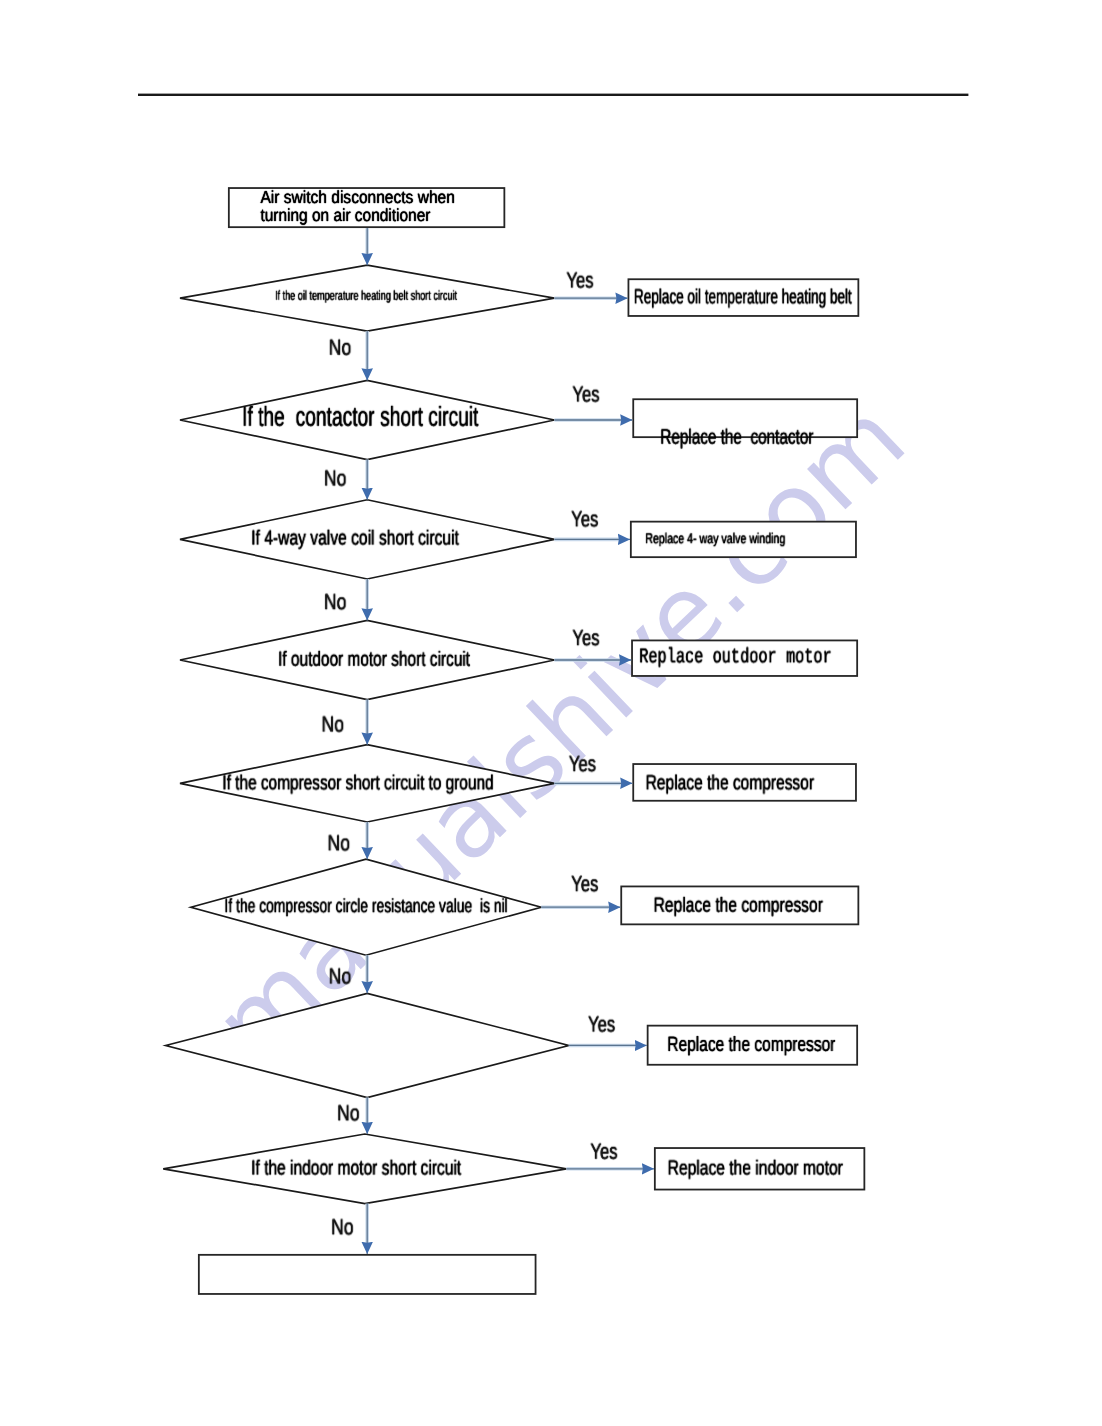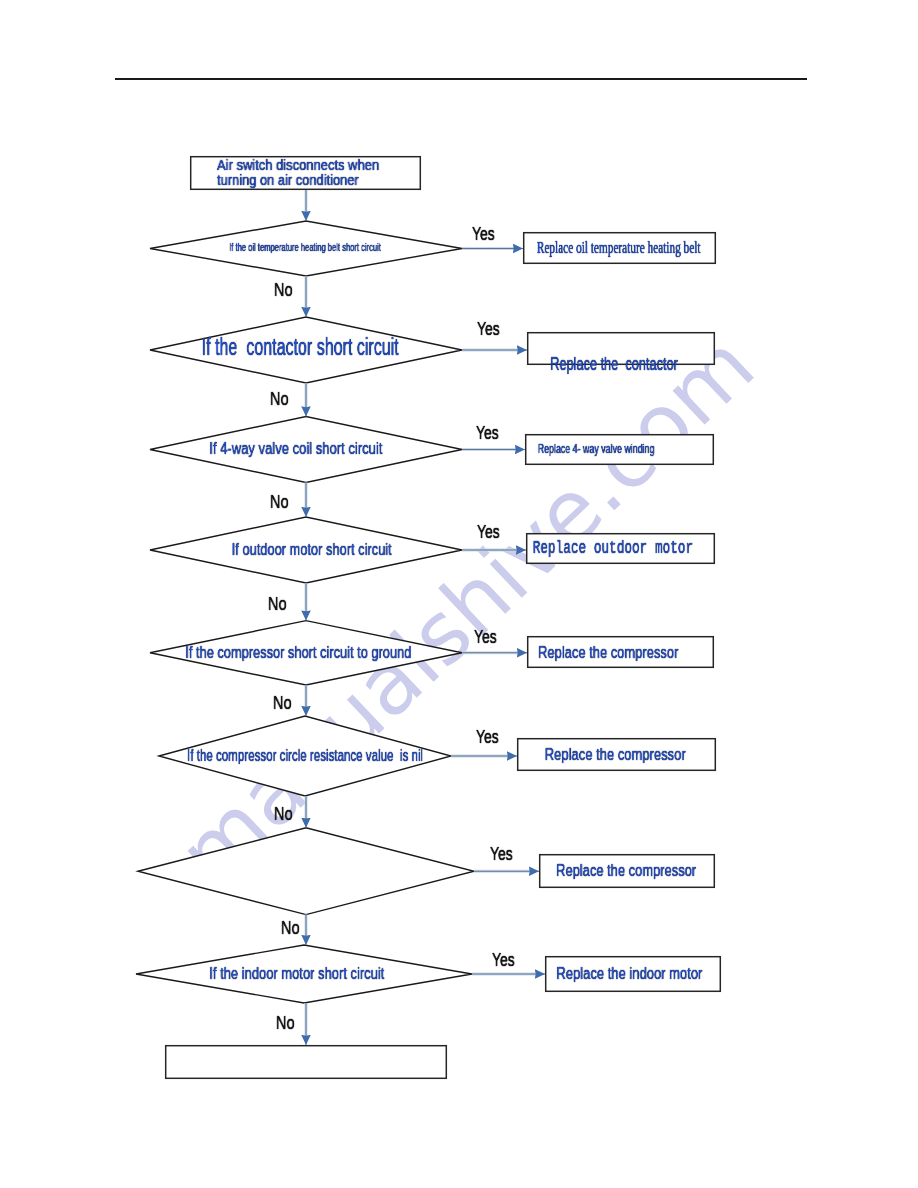--- a/index.html
+++ b/index.html
@@ -4,21 +4,21 @@
 <title>Air switch disconnects when turning on air conditioner - flowchart</title>
 <style>
   html,body{margin:0;padding:0;background:#ffffff;}
   body{width:918px;height:1188px;font-family:"Liberation Sans",sans-serif;overflow:hidden;}
   #page{position:relative;width:918px;height:1188px;background:#ffffff;overflow:hidden;}
 
   #watermark{position:absolute;left:0;top:0;width:918px;height:1188px;z-index:1;}
   #rule{position:absolute;z-index:3;}
   #edges{position:absolute;left:0;top:0;width:918px;height:1188px;z-index:2;}
 
-  .node-text{position:absolute;z-index:4;color:#1d4ed8;white-space:pre;text-align:center;
+  .node-text{position:absolute;z-index:4;color:#000000;white-space:pre;text-align:center;
              -webkit-font-smoothing:antialiased;text-shadow:0 0 .9px #000,0 0 .9px #000;}
   .node-text > span{display:block;white-space:pre;transform-origin:50% 50%;will-change:transform;}
   .node-text.lft{text-align:left;}
   .node-text.lft > span{transform-origin:0% 50%;}
   .node-text > span > i{font-style:normal;display:inline-block;white-space:pre;will-change:transform;}
   .flag{position:absolute;z-index:4;color:#151515;white-space:pre;transform-origin:0% 50%;
         -webkit-font-smoothing:antialiased;display:inline-block;will-change:transform;
         text-shadow:0 0 .9px #000,0 0 .9px #000;}
 </style>
 </head>
@@ -127,21 +127,21 @@
     </svg>
 
 <div class="node-text lft" style="font-size: 14.6px; line-height: 15.5px; left: 217.4px; top: 157.8px; width: 400px;"><span style="transform: scaleX(0.888143);"><i>Air switch disconnects when</i></span><span style="transform: scaleX(0.882093);"><i>turning on air conditioner</i></span></div>
     <div class="node-text" style="font-size: 11px; line-height: 17.2px; left: 105px; top: 238.898px; width: 400px;"><span style="transform: scaleX(0.689079);"><i>If the oil temperature heating belt short circuit</i></span></div>
     <div class="node-text" style="font-size: 23px; line-height: 17.4px; left: 100px; top: 339.297px; width: 400px;"><span style="transform: scaleX(0.697535);"><i>If the  contactor short circuit</i></span></div>
     <div class="node-text" style="font-size: 17.3px; line-height: 17.3px; left: 96px; top: 440.352px; width: 400px; text-decoration: underline;"><span style="transform: scaleX(0.75371);"><i>If 4-way valve coil short circuit</i></span></div>
     <div class="node-text" style="font-size: 17.3px; line-height: 17.3px; left: 112px; top: 540.852px; width: 400px;"><span style="transform: scaleX(0.7437);"><i>If outdoor motor short circuit</i></span></div>
     <div class="node-text" style="font-size: 17.2px; line-height: 17.2px; left: 98px; top: 643.898px; width: 400px;"><span style="transform: scaleX(0.746298);"><i>If the compressor short circuit to ground</i></span></div>
     <div class="node-text" style="font-size: 16.2px; line-height: 16.2px; left: 105px; top: 746.898px; width: 400px;"><span style="transform: scaleX(0.714779);"><i>If the compressor circle resistance value  is nil</i></span></div>
     <div class="node-text" style="font-size: 17.3px; line-height: 17.3px; left: 97px; top: 964.852px; width: 400px;"><span style="transform: scaleX(0.749816);"><i>If the indoor motor short circuit</i></span></div>
-    <div class="node-text" style="font-size: 17.2px; line-height: 17.2px; left: 418.8px; top: 238.898px; width: 400px; font-family: Liberation Serif, serif;"><span style="transform: scaleX(0.657311);"><i>Replace oil temperature heating belt</i></span></div>
+    <div class="node-text" style="font-size: 17.2px; line-height: 17.2px; left: 418.8px; top: 238.898px; width: 400px;"><span style="transform: scaleX(0.657311);"><i>Replace oil temperature heating belt</i></span></div>
     <div class="node-text" style="font-size: 17.6px; line-height: 17.6px; left: 414.1px; top: 340.203px; width: 400px; margin-top: 16px;"><span style="transform: scaleX(0.724807);"><i>Replace the  contactor</i></span></div>
     <div class="node-text" style="font-size: 12px; line-height: 17.4px; left: 396px; top: 441.297px; width: 400px; text-align: center;"><span style="transform: scaleX(0.737689);"><i>Replace 4- way valve winding</i></span></div>
     <div class="node-text" style="font-size: 17.6px; line-height: 17.6px; left: 413.2px; top: 540.203px; width: 400px; font-family: Liberation Mono, monospace;"><span style="transform: scaleX(0.723527);"><i>Replace outdoor motor</i></span></div>
     <div class="node-text" style="font-size: 17.4px; line-height: 17.4px; left: 407.8px; top: 643.797px; width: 400px;"><span style="transform: scaleX(0.744297);"><i>Replace the compressor</i></span></div>
     <div class="node-text" style="font-size: 17.4px; line-height: 17.4px; left: 415.3px; top: 746.297px; width: 400px;"><span style="transform: scaleX(0.748011);"><i>Replace the compressor</i></span></div>
     <div class="node-text" style="font-size: 17.2px; line-height: 17.2px; left: 425.7px; top: 861.898px; width: 400px;"><span style="transform: scaleX(0.751489);"><i>Replace the compressor</i></span></div>
     <div class="node-text" style="font-size: 17.2px; line-height: 17.2px; left: 428.7px; top: 964.898px; width: 400px;"><span style="transform: scaleX(0.756477);"><i>Replace the indoor motor</i></span></div>
     <div class="flag" style="font-size: 18.6px; line-height: 18.6px; left: 471.8px; top: 224.903px; transform: scaleX(0.744799);">Yes</div>
     <div class="flag" style="font-size: 18.6px; line-height: 18.6px; left: 476.7px; top: 320.103px; transform: scaleX(0.744799);">Yes</div>
     <div class="flag" style="font-size: 18.6px; line-height: 18.6px; left: 475.9px; top: 424.403px; transform: scaleX(0.744799);">Yes</div>

